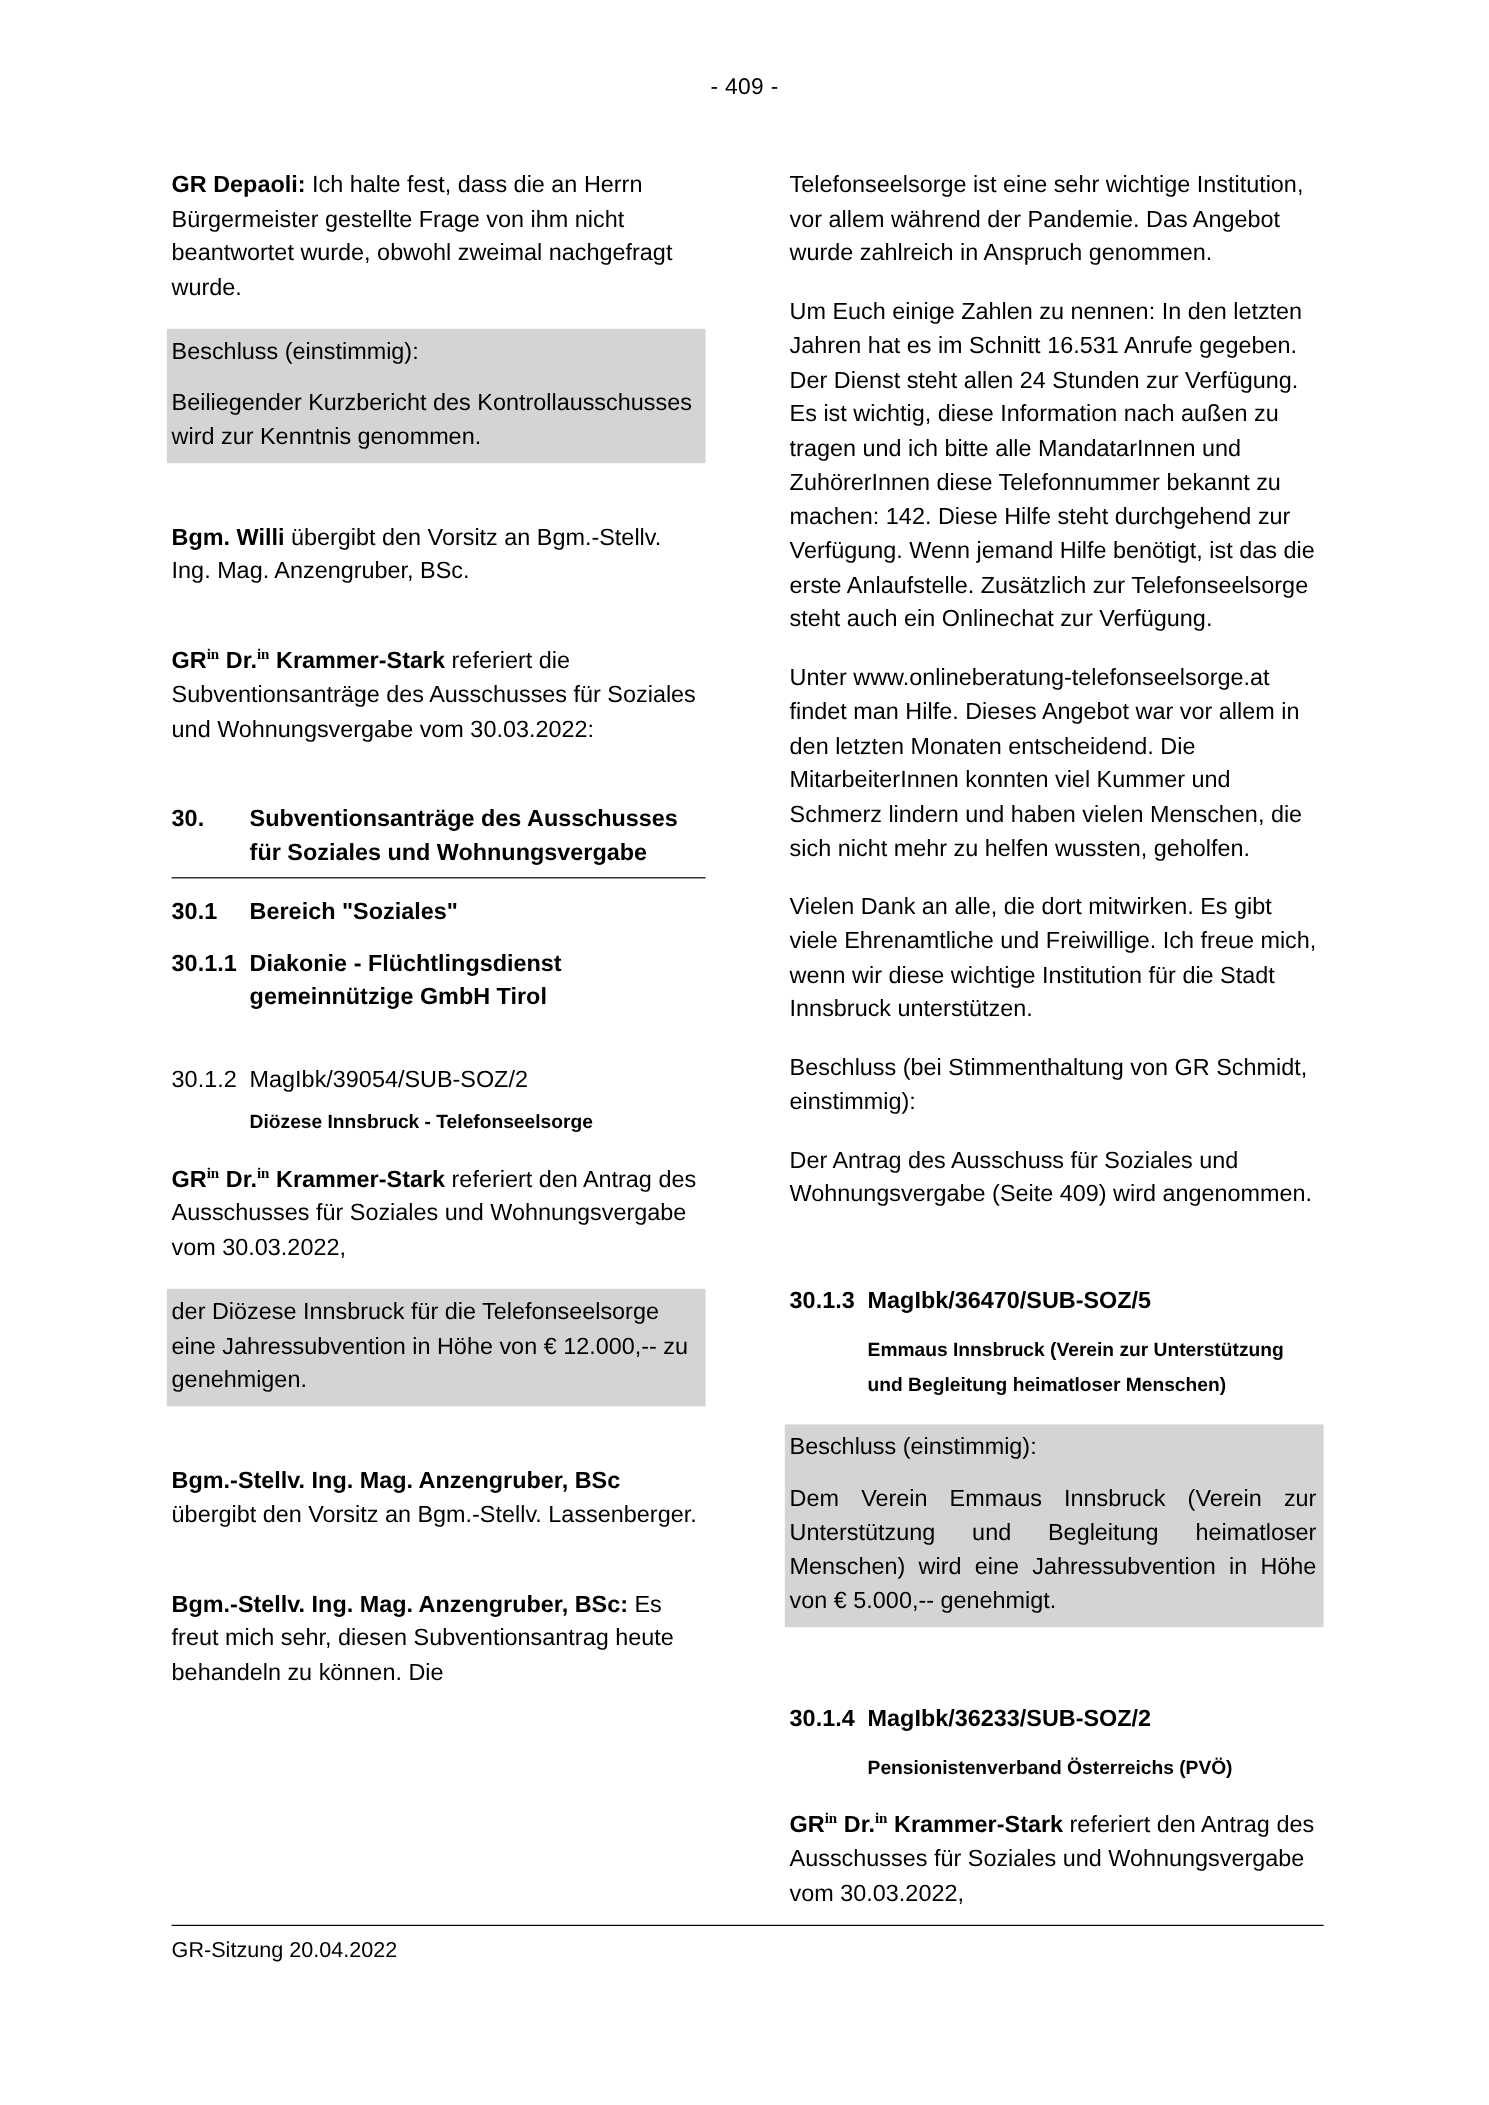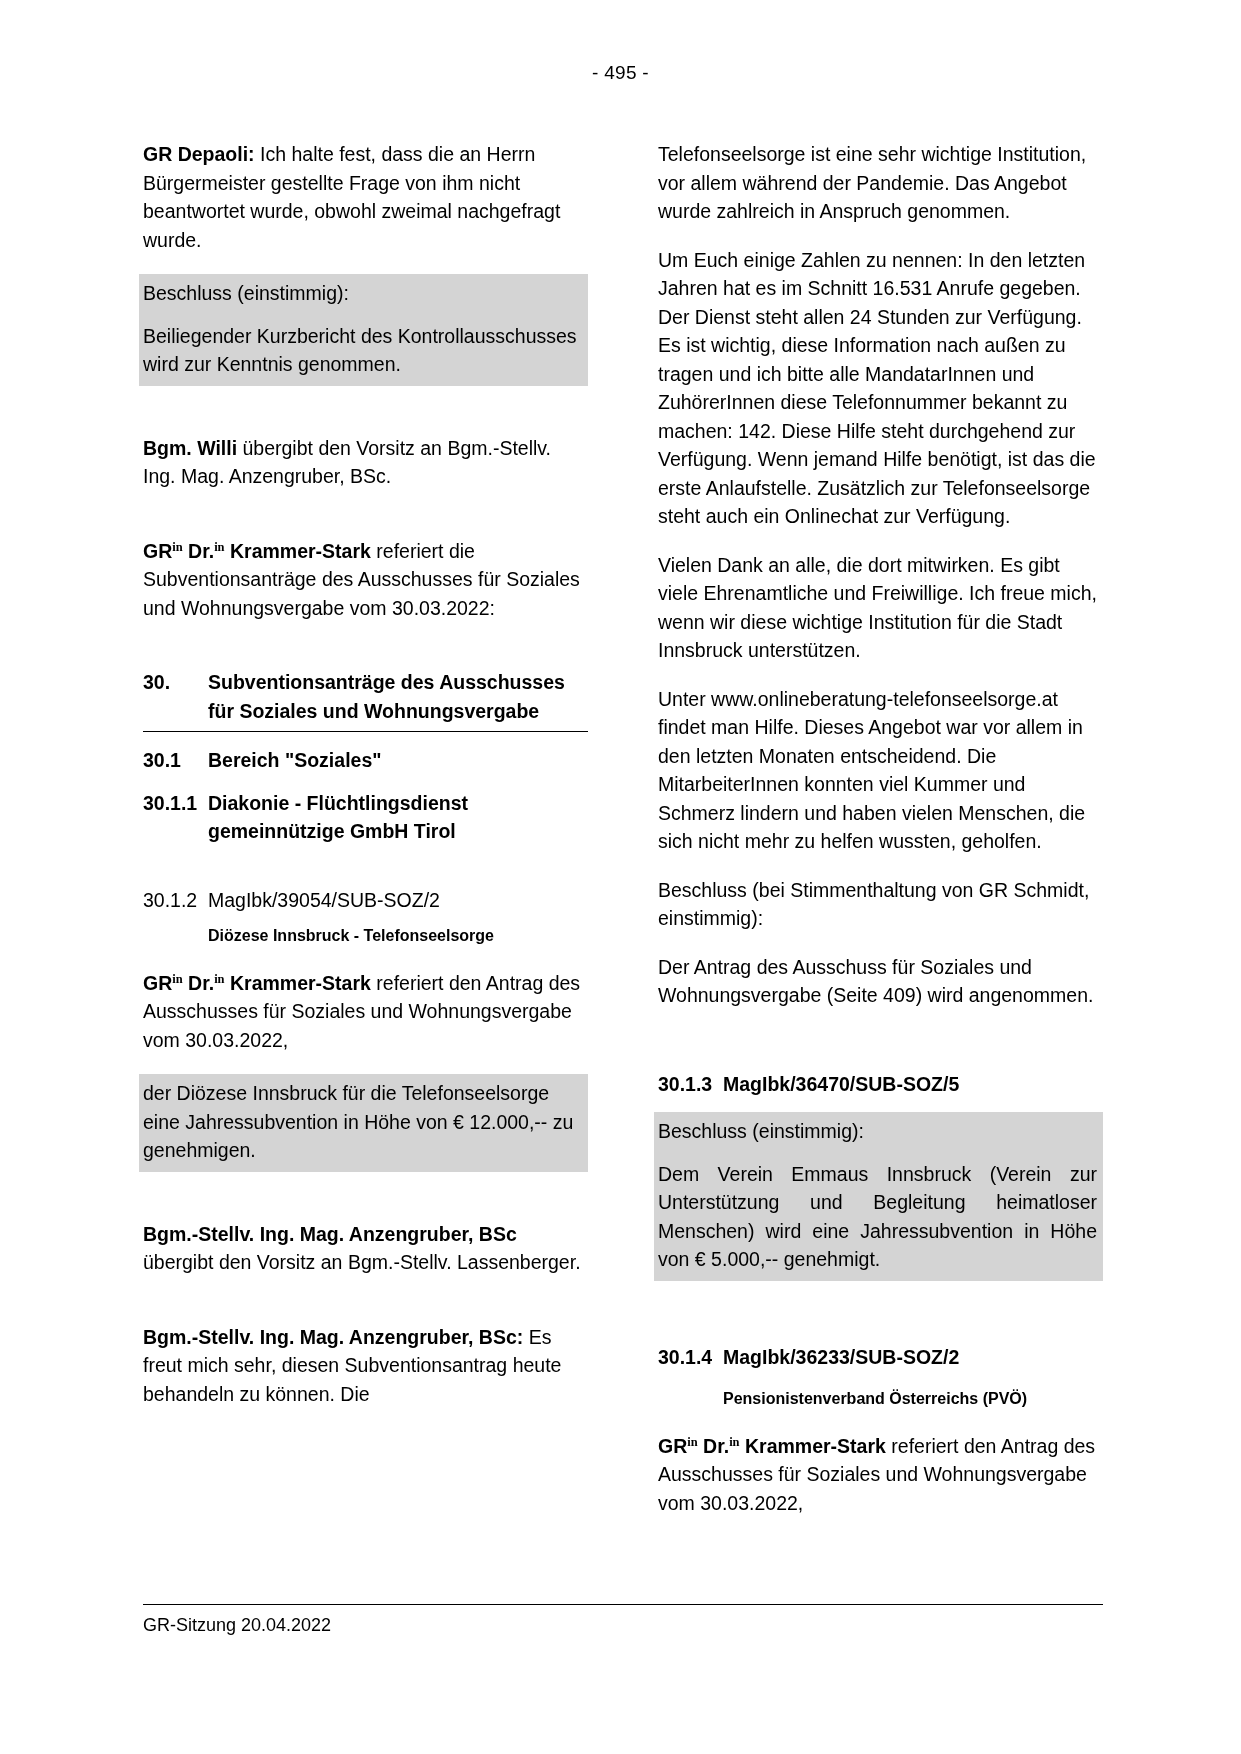--- a/index.html
+++ b/index.html
@@ -137,21 +137,21 @@
   }
   .footer-text {
     font-size: 18px;
   }
 </style>
 </head>
 <body>
 
 <div class="page">
 
-  <div class="page-number">- 495 -</div>
+  <div class="page-number">- 409 -</div>
 
   <div class="content">
 
     <div class="column">
 
       <p class="para"><span class="bold">GR Depaoli:</span><span> Ich halte fest, dass die an Herrn Bürgermeister gestellte Frage von ihm nicht beantwortet wurde, obwohl zweimal nachgefragt wurde.</span></p>
 
       <div class="shaded-group">
         <p class="para">Beschluss (einstimmig):</p>
         <p class="para"><span class="underline">Beiliegender</span><span> Kurzbericht des Kontrollausschusses wird zur Kenntnis genommen.</span></p>
@@ -205,32 +205,33 @@
       <div class="gap-md"></div>
 
       <p class="para"><span class="bold">Bgm.-Stellv. Ing. Mag. Anzengruber, BSc:</span><span> Es freut mich sehr, diesen Subventionsantrag heute behandeln zu können. Die</span></p>
 
     </div>
 
     <div class="column">
 
       <p class="para">Telefonseelsorge ist eine sehr wichtige Institution, vor allem während der Pandemie. Das Angebot wurde zahlreich in Anspruch genommen.</p>
       <p class="para">Um Euch einige Zahlen zu nennen: In den letzten Jahren hat es im Schnitt 16.531 Anrufe gegeben. Der Dienst steht allen 24 Stunden zur Verfügung. Es ist wichtig, diese Information nach außen zu tragen und ich bitte alle MandatarInnen und ZuhörerInnen diese Telefonnummer bekannt zu machen: 142. Diese Hilfe steht durchgehend zur Verfügung. Wenn jemand Hilfe benötigt, ist das die erste Anlaufstelle. Zusätzlich zur Telefonseelsorge steht auch ein Onlinechat zur Verfügung.</p>
+      <p class="para">Unter www.onlineberatung-telefonseelsorge.at findet man Hilfe. Dieses Angebot war vor allem in den letzten Monaten entscheidend. Die MitarbeiterInnen konnten viel Kummer und Schmerz lindern und haben vielen Menschen, die sich nicht mehr zu helfen wussten, geholfen.</p>
       <p class="para">Vielen Dank an alle, die dort mitwirken. Es gibt viele Ehrenamtliche und Freiwillige. Ich freue mich, wenn wir diese wichtige Institution für die Stadt Innsbruck unterstützen.</p>
-      <p class="para">Unter www.onlineberatung-telefonseelsorge.at findet man Hilfe. Dieses Angebot war vor allem in den letzten Monaten entscheidend. Die MitarbeiterInnen konnten viel Kummer und Schmerz lindern und haben vielen Menschen, die sich nicht mehr zu helfen wussten, geholfen.</p>
 
       <p class="para">Beschluss (bei Stimmenthaltung von GR Schmidt, einstimmig):</p>
       <p class="para">Der Antrag des Ausschuss für Soziales und Wohnungsvergabe (Seite 409) wird angenommen.</p>
 
       <div class="gap-lg"></div>
 
       <div class="heading-sub">
         <span class="num">30.1.3</span>
         <span class="txt">MagIbk/36470/SUB-SOZ/5</span>
       </div>
+      <div class="indent-title">Emmaus Innsbruck (Verein zur Unterstützung und Begleitung heimatloser Menschen)</div>
 
       <div class="shaded-group">
         <p class="para">Beschluss (einstimmig):</p>
         <p class="para justify">Dem Verein Emmaus Innsbruck (Verein zur Unterstützung und Begleitung heimatloser Menschen) wird eine Jahressubvention in Höhe von € 5.000,-- genehmigt.</p>
       </div>
 
       <div class="gap-lg"></div>
 
       <div class="heading-sub">
         <span class="num">30.1.4</span>

